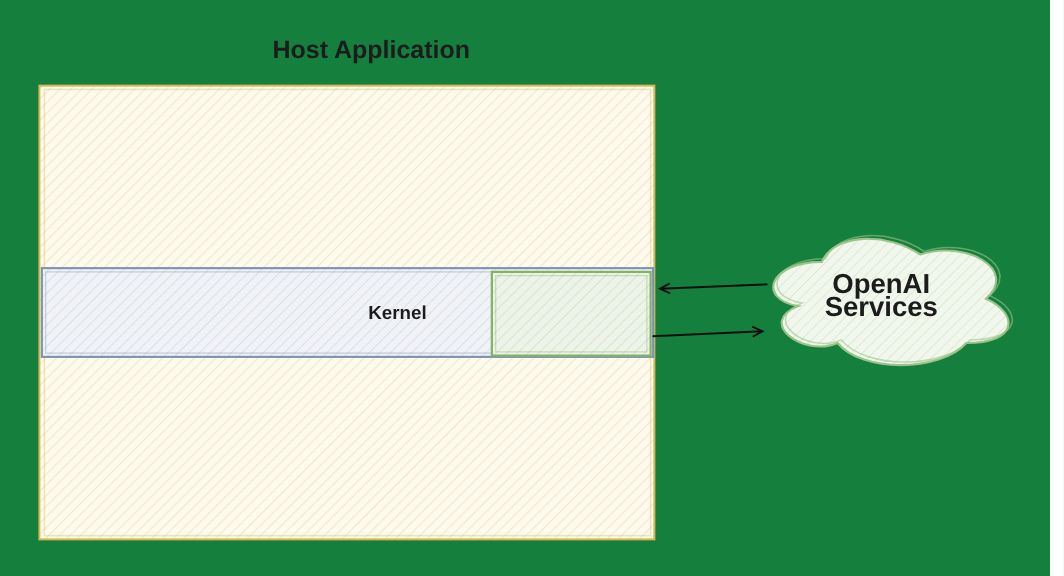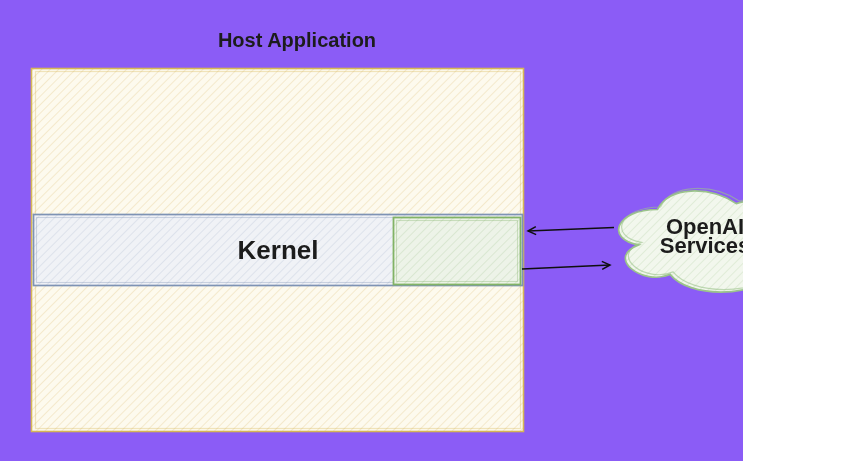--- a/index.html
+++ b/index.html
@@ -2,23 +2,23 @@
 <html><head>
 <meta charset="utf-8">
 <style>
   html, body {
     margin: 0;
     padding: 0;
     background: #ffffff;
   }
   .canvas {
     position: relative;
-    width: 743px;
+    width: 840px;
     height: 461px;
-    background: #8b5cf6;
+    background: #15803d;
     font-family: "Liberation Sans", sans-serif;
     overflow: hidden;
   }
   .canvas svg.diagram {
     position: absolute;
     left: 0;
     top: 0;
   }
   .lbl {
     position: absolute;
@@ -35,21 +35,22 @@
     top: 28px;
     width: 200px;
     height: 24px;
     font-size: 20px;
   }
   .lbl-kernel {
     left: 33px;
     top: 214px;
     width: 490px;
     height: 72px;
-    font-size: 26px;
+    font-size: 15px;
+    padding-left: 40px;
   }
   .lbl-openai {
     left: 393px;
     top: 217px;
     width: 128px;
     height: 68px;
     font-size: 20px;
   }
   .lbl-cloud {
     left: 649px;

